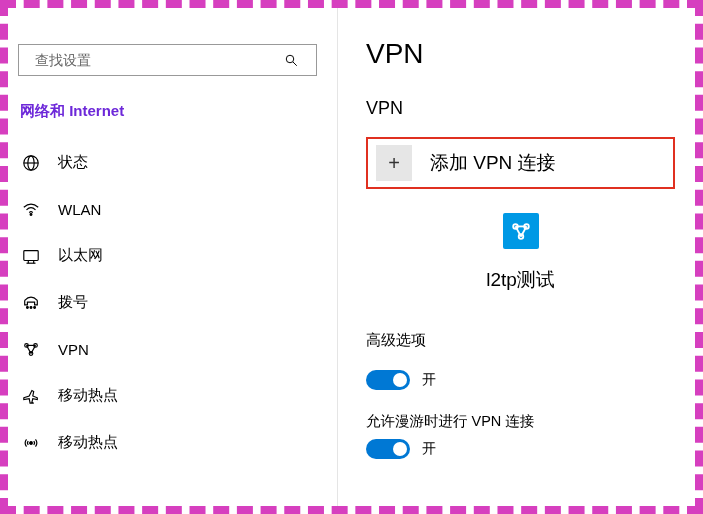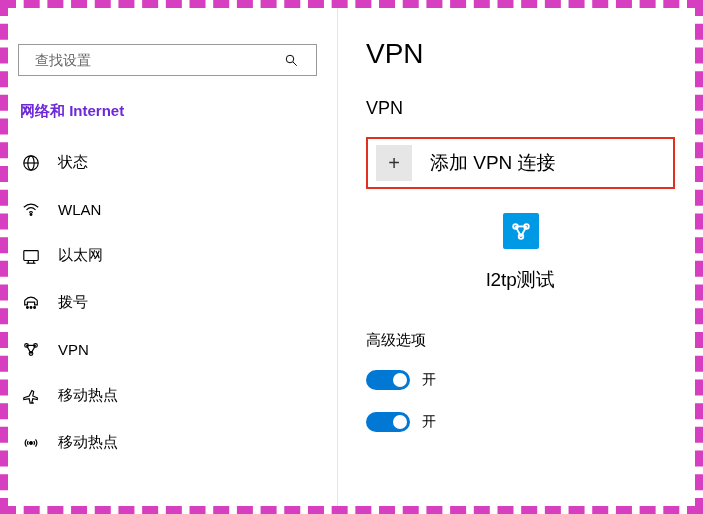--- a/index.html
+++ b/index.html
@@ -296,20 +296,21 @@
       <span class="item-text">l2tp测试</span>
     </div>
 
     <div class="adv-title">高级选项</div>
 
     <div class="toggle-row">
       <div class="toggle"></div>
       <span class="toggle-label">开</span>
     </div>
 
+    <div class="setting-label">允许漫游时进行 VPN 连接</div>
     <div class="toggle-row">
       <div class="toggle"></div>
       <span class="toggle-label">开</span>
     </div>
   </div>
 </div>
 
 <div class="frame"></div>
 
 </body></html>

